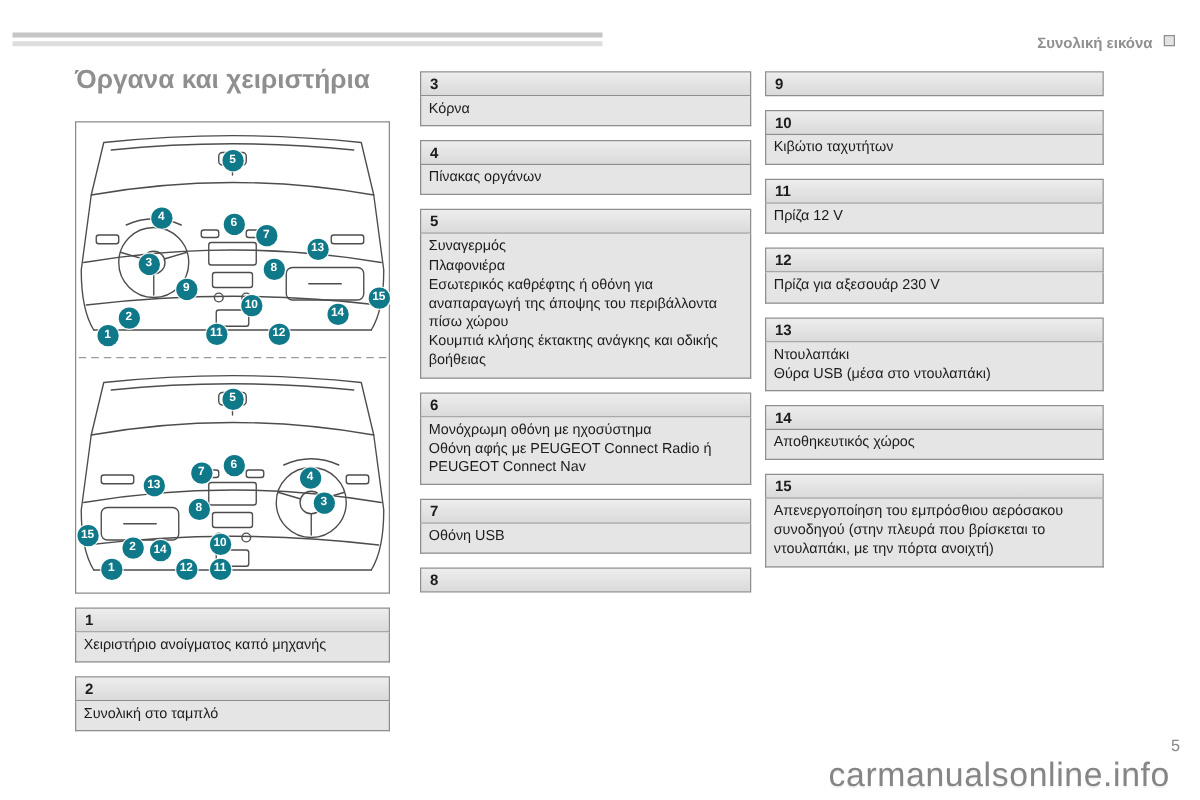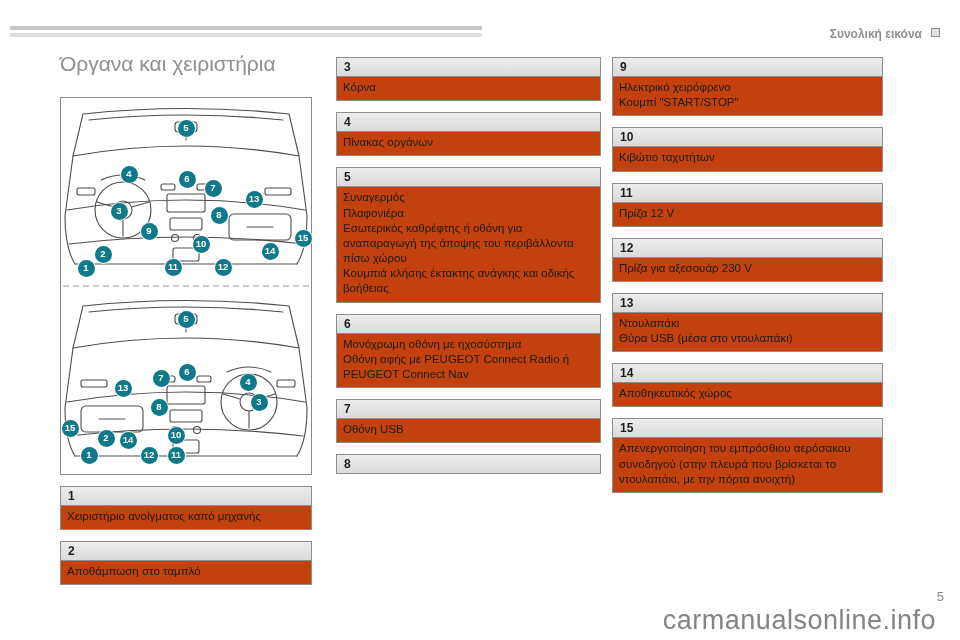--- a/index.html
+++ b/index.html
@@ -15,21 +15,21 @@
   .chapter-label {
     position:absolute; right:38px; top:27px;
     font-size:12px; color:#8f8f8f;font-weight:bold;
   }
   .chapter-square {
     position:absolute; right:20px; top:28px;
     width:9px; height:9px; background:#e3e3e3; border:1px solid #8f8f8f;
   }
   .page-title {
     position:absolute; left:60px; top:52px;
-    font-size:21px; color:#8f8f8f; font-weight:400;
+    font-size:21px; color:#8f8f8f; font-weight:700;
   }
   .figure {
     position:absolute; left:60px; top:97px;
     width:252px; height:378px;
     border:1px solid #8a8a8a; background:#fff;
   }
   .callout {
     position:absolute; width:17px; height:17px; border-radius:50%;
     color:#fff; font-size:9.5px; font-weight:bold;
     display:flex; align-items:center; justify-content:center;
@@ -44,21 +44,21 @@
   .item-num {
     height:20px; line-height:19px; padding-left:7px;
     background:linear-gradient(#ededed,#dadada);
     border:1px solid #8e8e8e;
     font-weight:bold; font-size:12px;
   }
   .item-body {
     border:1px solid #8e8e8e; border-top:none;
     padding:3px 6px 5px 6px;
     font-size:11.5px; line-height:1.32;
-    white-space:pre-line; background:#c2410c;
+    white-space:pre-line; background:#e5e5e5;
   }
   .page-number {
     position:absolute; right:16px; bottom:36px;
     font-size:13px; color:#8a8a8a;
   }
   .watermark {
     position:absolute; right:24px; bottom:4px;
     font-size:27px; color:#858585; letter-spacing:.5px;
     text-shadow:0 1px 0 #f2f2f2;
   }
@@ -109,21 +109,21 @@
   </svg>
 <div class="callout" style="left: 116.5px; top: 21.5px; background: rgb(15, 121, 137);">5</div><div class="callout" style="left: 59.5px; top: 67.5px; background: rgb(15, 121, 137);">4</div><div class="callout" style="left: 117.5px; top: 72.5px; background: rgb(15, 121, 137);">6</div><div class="callout" style="left: 143.5px; top: 81.5px; background: rgb(15, 121, 137);">7</div><div class="callout" style="left: 184.5px; top: 92.5px; background: rgb(15, 121, 137);">13</div><div class="callout" style="left: 49.5px; top: 104.5px; background: rgb(15, 121, 137);">3</div><div class="callout" style="left: 149.5px; top: 108.5px; background: rgb(15, 121, 137);">8</div><div class="callout" style="left: 79.5px; top: 124.5px; background: rgb(15, 121, 137);">9</div><div class="callout" style="left: 233.5px; top: 131.5px; background: rgb(15, 121, 137);">15</div><div class="callout" style="left: 131.5px; top: 137.5px; background: rgb(15, 121, 137);">10</div><div class="callout" style="left: 33.5px; top: 147.5px; background: rgb(15, 121, 137);">2</div><div class="callout" style="left: 200.5px; top: 144.5px; background: rgb(15, 121, 137);">14</div><div class="callout" style="left: 16.5px; top: 161.5px; background: rgb(15, 121, 137);">1</div><div class="callout" style="left: 103.5px; top: 160.5px; background: rgb(15, 121, 137);">11</div><div class="callout" style="left: 153.5px; top: 160.5px; background: rgb(15, 121, 137);">12</div><div class="callout" style="left: 116.5px; top: 212.5px; background: rgb(15, 121, 137);">5</div><div class="callout" style="left: 91.5px; top: 271.5px; background: rgb(15, 121, 137);">7</div><div class="callout" style="left: 117.5px; top: 265.5px; background: rgb(15, 121, 137);">6</div><div class="callout" style="left: 178.5px; top: 275.5px; background: rgb(15, 121, 137);">4</div><div class="callout" style="left: 53.5px; top: 281.5px; background: rgb(15, 121, 137);">13</div><div class="callout" style="left: 189.5px; top: 295.5px; background: rgb(15, 121, 137);">3</div><div class="callout" style="left: 89.5px; top: 300.5px; background: rgb(15, 121, 137);">8</div><div class="callout" style="left: 0.5px; top: 321.5px; background: rgb(15, 121, 137);">15</div><div class="callout" style="left: 106.5px; top: 328.5px; background: rgb(15, 121, 137);">10</div><div class="callout" style="left: 36.5px; top: 331.5px; background: rgb(15, 121, 137);">2</div><div class="callout" style="left: 58.5px; top: 333.5px; background: rgb(15, 121, 137);">14</div><div class="callout" style="left: 19.5px; top: 348.5px; background: rgb(15, 121, 137);">1</div><div class="callout" style="left: 79.5px; top: 348.5px; background: rgb(15, 121, 137);">12</div><div class="callout" style="left: 106.5px; top: 348.5px; background: rgb(15, 121, 137);">11</div></div>
 
 <div class="col col-left">
   <div class="item">
     <div class="item-num">1</div>
     <div class="item-body">Χειριστήριο ανοίγματος καπό μηχανής</div>
   </div>
   <div class="item">
     <div class="item-num">2</div>
-    <div class="item-body">Αποθάμπωση στο ταμπλό</div>
+    <div class="item-body">Συνολική στο ταμπλό</div>
   </div>
 </div>
 
 <div class="col col-mid">
   <div class="item">
     <div class="item-num">3</div>
     <div class="item-body">Κόρνα</div>
   </div>
   <div class="item">
     <div class="item-num">4</div>
@@ -146,22 +146,20 @@
     <div class="item-body">Οθόνη USB</div>
   </div>
   <div class="item">
     <div class="item-num">8</div>
   </div>
 </div>
 
 <div class="col col-right">
   <div class="item">
     <div class="item-num">9</div>
-    <div class="item-body">Ηλεκτρικό χειρόφρενο
-Κουμπί "START/STOP"</div>
   </div>
   <div class="item">
     <div class="item-num">10</div>
     <div class="item-body">Κιβώτιο ταχυτήτων</div>
   </div>
   <div class="item">
     <div class="item-num">11</div>
     <div class="item-body">Πρίζα 12 V</div>
   </div>
   <div class="item">

